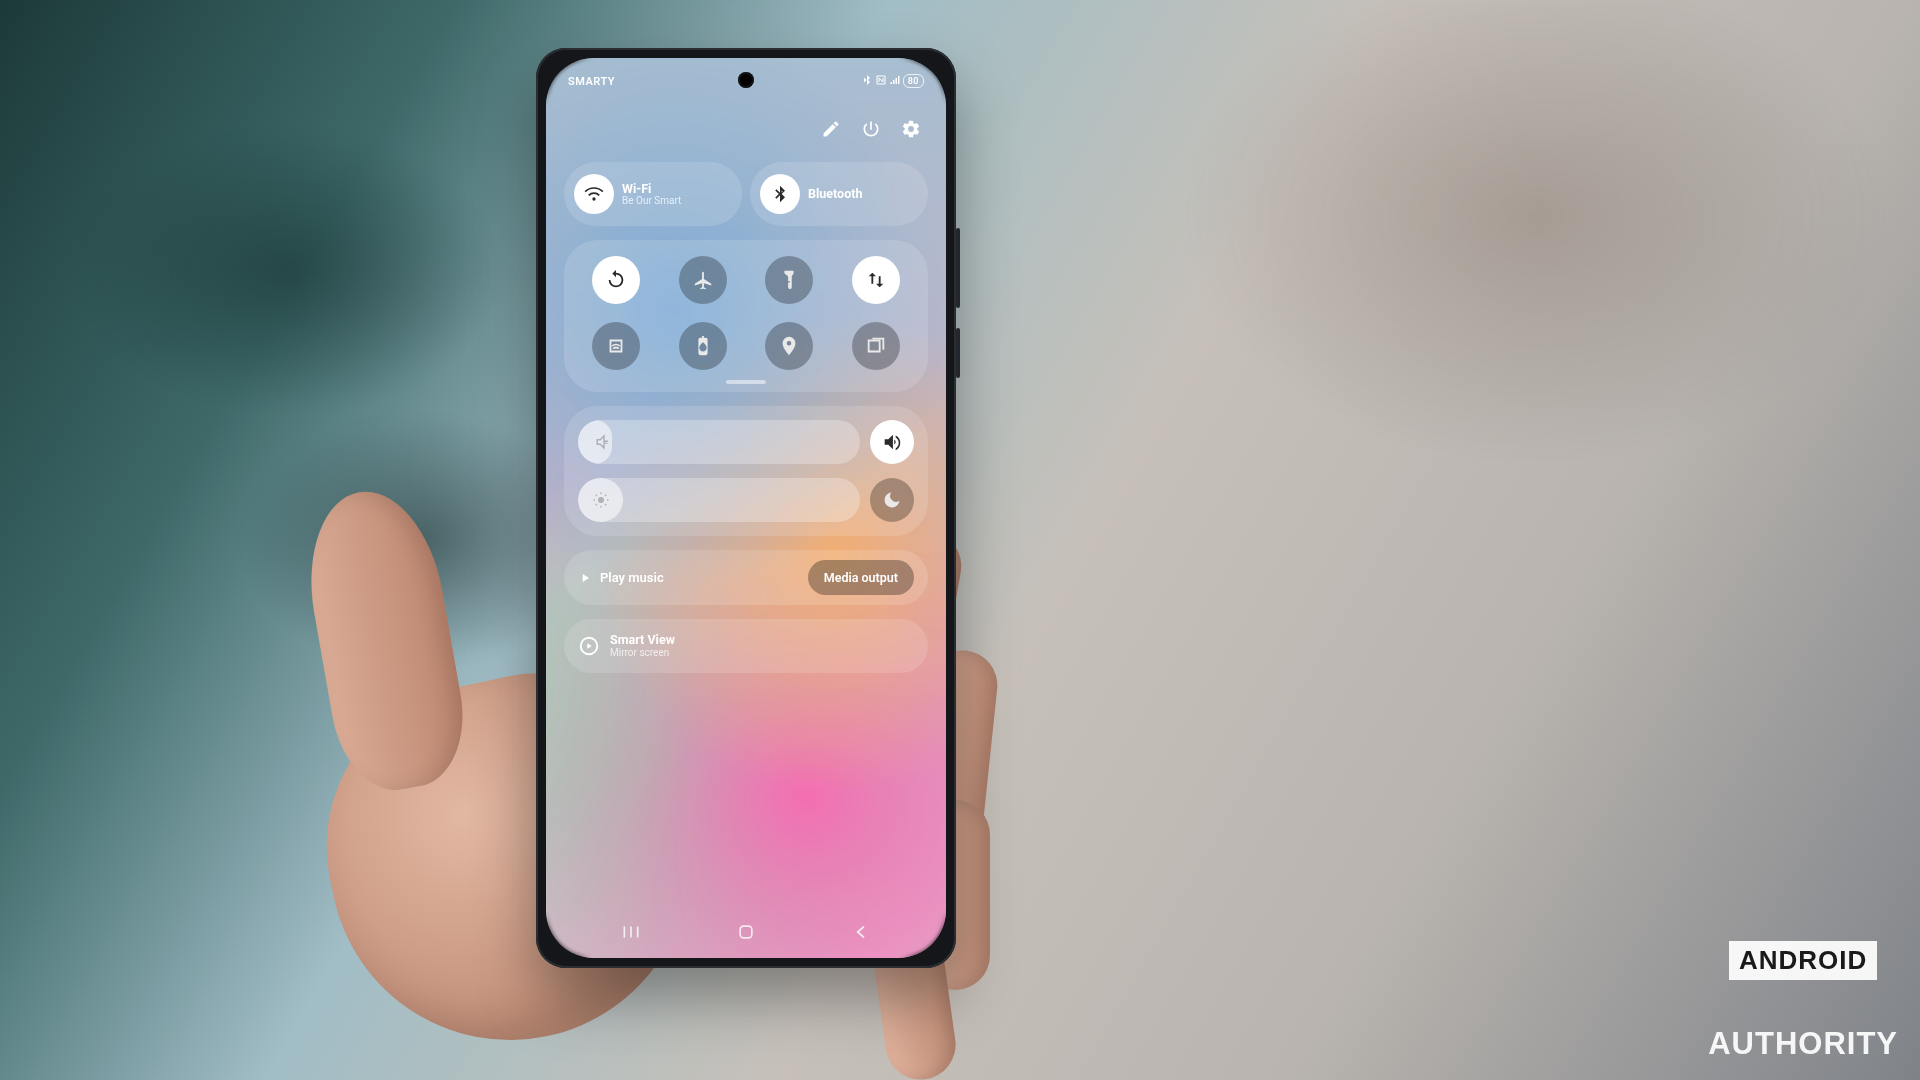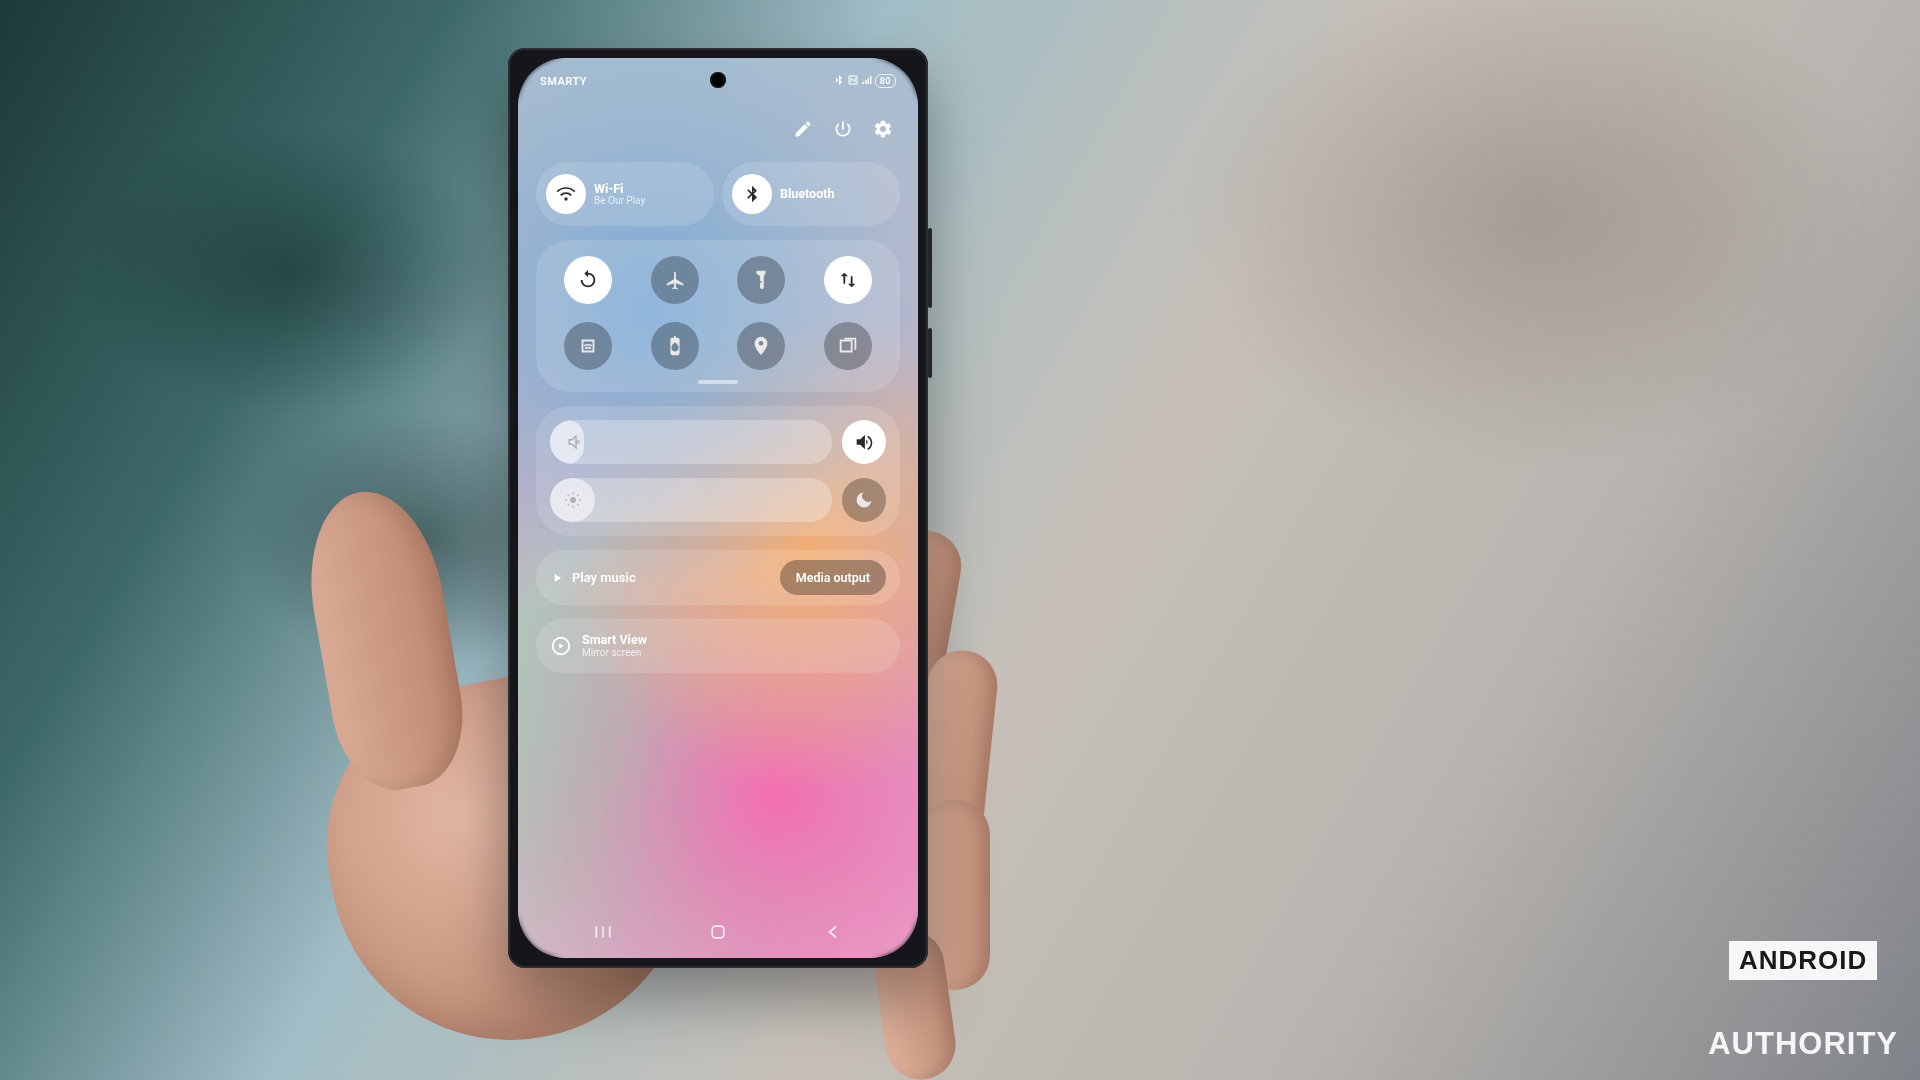--- a/index.html
+++ b/index.html
@@ -77,26 +77,26 @@
     box-shadow: inset -8px 0 14px rgba(0,0,0,0.12);
   }
   .finger.f1 { left: 600px; top: 230px; height: 200px; transform: rotate(10deg); }
   .finger.f2 { left: 640px; top: 350px; height: 210px; transform: rotate(6deg); }
   .finger.f3 { left: 640px; top: 500px; height: 190px; transform: rotate(0deg); }
   .finger.f4 { left: 600px; top: 630px; height: 150px; transform: rotate(-8deg); }
 
   
   .phone {
     position: absolute;
-    left: 508px;
+    left: 536px;
     top: 48px;
     width: 420px;
     height: 920px;
     z-index: 2;
-    border-radius: 17px;
+    border-radius: 30px;
     background: #14161a;
     box-shadow:
       0 0 0 2px #2a2d33 inset,
       0 30px 60px rgba(0,0,0,0.35);
   }
   .phone-side-btn {
     position: absolute;
     right: -4px;
     width: 4px;
     background: #23262c;
@@ -461,21 +461,21 @@
 
         <div class="panel conn-row" style="background:none;">
           <div class="conn-tile">
             <div class="conn-icon">
               <svg viewBox="0 0 24 24">
                   <path d="M12 20a2 2 0 1 0-2-2 2 2 0 0 0 2 2zm-5.64-5.64a8 8 0 0 1 11.28 0l1.42-1.42a10 10 0 0 0-14.12 0zM2.1 9.9a14 14 0 0 1 19.8 0l1.41-1.41a16 16 0 0 0-22.62 0z"></path>
                 </svg>
             </div>
             <div class="conn-text">
               <span class="conn-title">Wi-Fi</span>
-              <span class="conn-sub">Be Our Play</span>
+              <span class="conn-sub">Be Our Smart</span>
             </div>
           </div>
           <div class="conn-tile">
             <div class="conn-icon">
               <svg viewBox="0 0 24 24">
                   <path d="M12 2v8.59L7.71 6.29 6.29 7.71 10.59 12l-4.3 4.29 1.42 1.42L12 13.41V22l6-6-4-4 4-4-6-6zm2 5.83L15.17 9 14 10.17V7.83zm0 8.34L15.17 15 14 13.83v2.34z"></path>
                 </svg>
             </div>
             <div class="conn-text">
               <span class="conn-title">Bluetooth</span>

